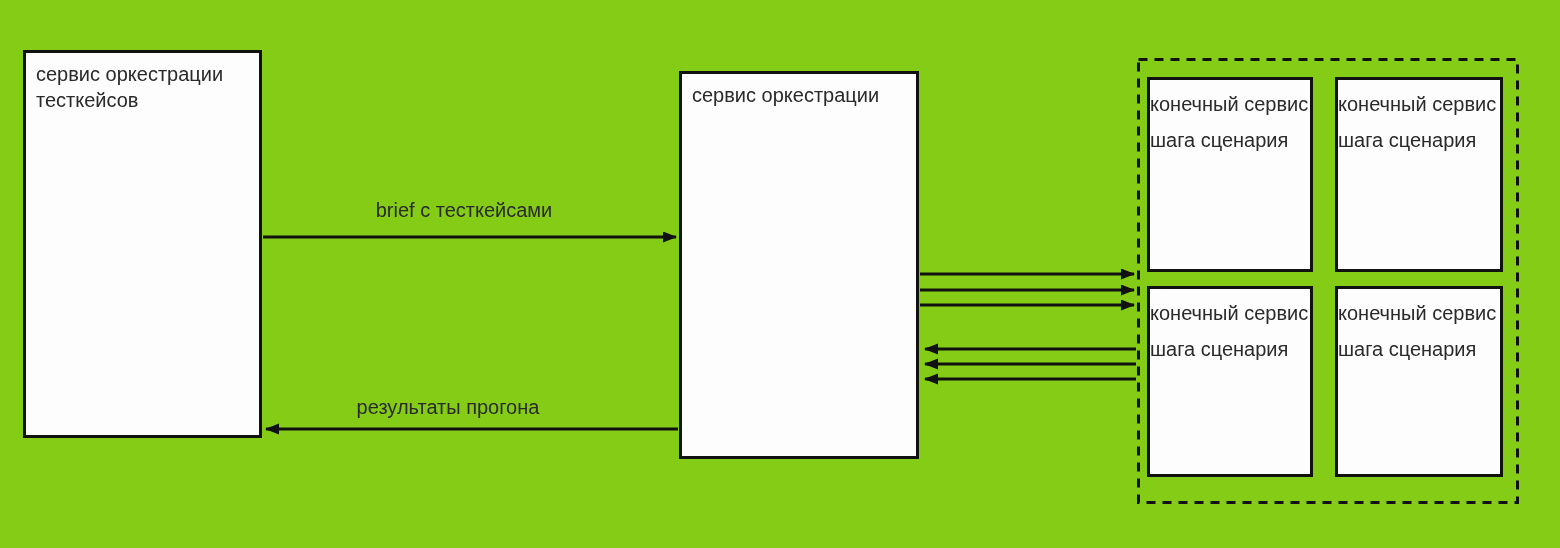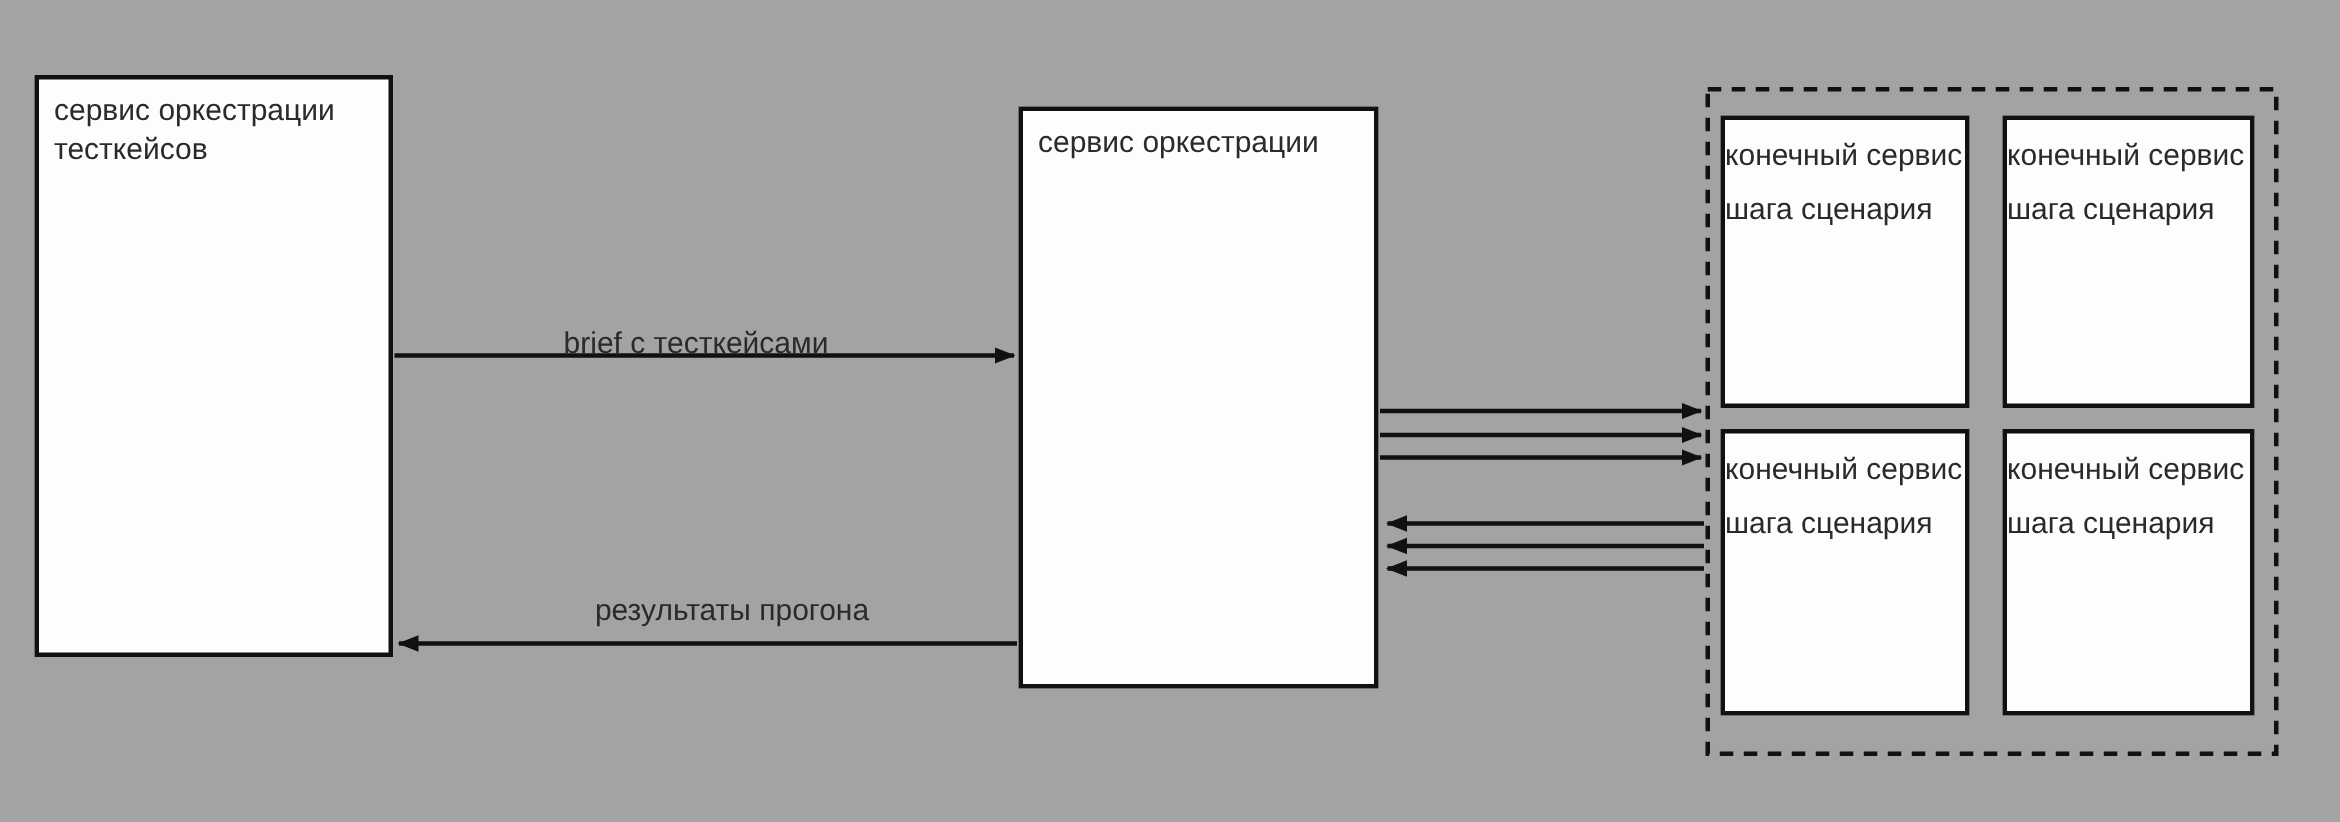--- a/index.html
+++ b/index.html
@@ -4,21 +4,21 @@
 <style>
   html, body {
     margin: 0;
     padding: 0;
     background: #fafafa;
   }
   .canvas {
     position: relative;
     width: 1560px;
     height: 548px;
-    background: #a3a3a3;
+    background: #84cc16;
     font-family: "Liberation Sans", sans-serif;
     color: #2a2a2a;
     overflow: hidden;
   }
   .overlay {
     position: absolute;
     left: 0;
     top: 0;
     width: 1560px;
     height: 548px;
@@ -47,22 +47,22 @@
   .step-node-3 { left: 1147px; top: 286px; width: 166px; height: 191px; }
   .step-node-4 { left: 1335px; top: 286px; width: 168px; height: 191px; }
   .edge-label {
     position: absolute;
     transform: translateX(-50%);
     font-size: 20px;
     line-height: 22px;
     white-space: nowrap;
     color: #2a2a2a;
   }
-  .edge-label-brief   { left: 464px; top: 218px; }
-  .edge-label-results { left: 488px; top: 396px; }
+  .edge-label-brief   { left: 464px; top: 199px; }
+  .edge-label-results { left: 448px; top: 396px; }
 </style>
 </head>
 <body>
 
 <div class="canvas">
 
   <svg class="overlay" viewBox="0 0 1560 548" xmlns="http://www.w3.org/2000/svg">
     <defs>
       <marker id="ah" markerUnits="userSpaceOnUse" markerWidth="16" markerHeight="12" refX="13" refY="5.5" orient="auto">
         <path d="M0,0 L14,5.5 L0,11 Z" fill="#111111"></path>

